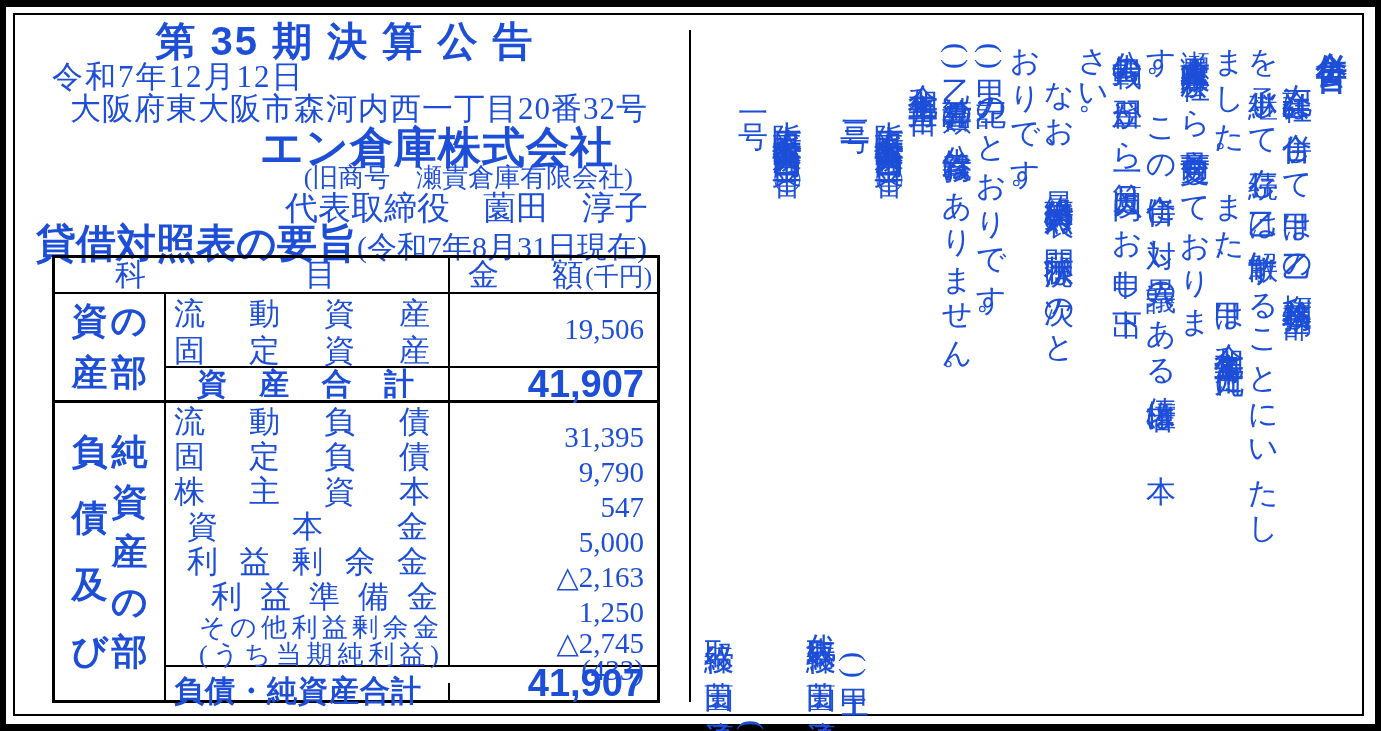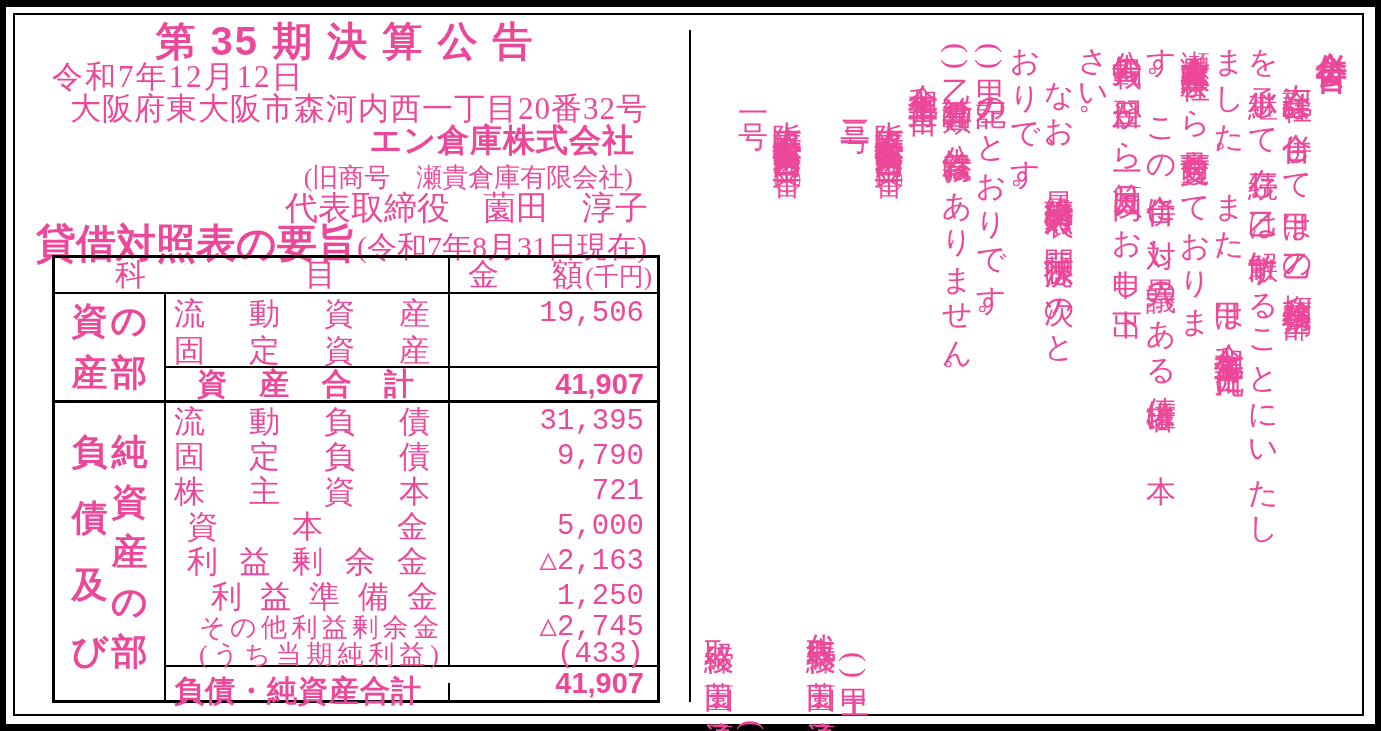--- a/index.html
+++ b/index.html
@@ -1,33 +1,33 @@
 <!DOCTYPE html>
 <html><head>
 <meta charset="utf-8">
 <style>
   html,body{margin:0;padding:0;background:#e8e8e8;}
   .page{position:relative;width:1381px;height:731px;background:#ffffff;overflow:hidden;
-        font-family:"Liberation Serif","DejaVu Serif",serif;color:#ec4899;}
+        font-family:"Liberation Serif","DejaVu Serif",serif;color:#1d4ed8;}
   .gothic{font-family:"Liberation Sans","DejaVu Sans",sans-serif;font-weight:bold;}
 
   
   .f-top{position:absolute;left:0;top:0;width:100%;height:7px;background:#000;}
   .f-bottom{position:absolute;left:0;bottom:0;width:100%;height:7px;background:#000;}
   .f-left{position:absolute;left:0;top:0;width:6px;height:100%;background:#000;}
   .f-right{position:absolute;right:0;top:0;width:6px;height:100%;background:#000;}
   .f-inner{position:absolute;left:13px;top:13px;width:1351px;height:703px;border:2px solid #000;box-sizing:border-box;}
   .center-divider{position:absolute;left:689px;top:30px;width:2px;height:672px;background:#000;}
 
   
   .ln-title{position:absolute;left:30px;top:14px;width:630px;text-align:center;
             font-size:40px;letter-spacing:2px;white-space:nowrap;}
   .ln-date{position:absolute;left:52px;top:56px;font-size:31px;letter-spacing:2px;white-space:nowrap;}
   .ln-addr{position:absolute;left:70px;top:88px;font-size:31px;letter-spacing:1px;white-space:nowrap;}
-  .ln-company{position:absolute;right:746px;top:119px;font-size:32px;letter-spacing:1px;white-space:nowrap;}
+  .ln-company{position:absolute;right:767px;top:119px;font-size:43px;letter-spacing:1px;white-space:nowrap;}
   .ln-former{position:absolute;right:748px;top:160px;font-size:26px;white-space:nowrap;}
   .ln-repr{position:absolute;right:733px;top:186px;font-size:33px;white-space:nowrap;}
   .ln-caption{position:absolute;left:36px;top:216px;font-size:30px;white-space:nowrap;}
   .ln-caption .cap-b{font-family:Liberation Serif, serif;font-weight:bold;font-size:40px;}
 
   
   .bs{position:absolute;left:52px;top:255px;width:608px;box-sizing:border-box;
       border:3px solid #000;display:grid;
       grid-template-columns:111px 284px 207px;
       grid-template-rows:36px 74px 35px 264px 33px;}
@@ -42,39 +42,39 @@
   .ah-chars{flex:1;display:flex;justify-content:space-between;margin-right:2px;}
   .ah-unit{font-size:25px;}
   .c-cat{grid-column:1;display:flex;align-items:center;justify-content:center;}
   .cat-box{display:flex;gap:3px;}
   .cat-col{display:flex;flex-direction:column;justify-content:space-between;
            font-family:"Liberation Sans","DejaVu Sans",sans-serif;font-weight:bold;
            font-size:36px;line-height:1;text-align:center;}
   .cat-box-a{height:88px;}
   .cat-box-l{height:236px;}
   .c-items{grid-column:2;padding-top:1px;font-size:31px;}
-  .c-amts{grid-column:3;padding-top:1px;font-size:29px;font-family:Liberation Mono, monospace;}
+  .c-amts{grid-column:3;padding-top:17px;font-size:29px;}
   .iline{display:flex;justify-content:space-between;align-items:center;}
   .iline.h37{height:37px;}
   .iline.h35{height:35px;}
   .iline.ind0{padding:0 18px 0 8px;}
   .iline.ind1{padding:0 20px 0 21px;}
   .iline.ind2{padding:0 10px 0 45px;}
   .iline.ind3{padding:0 9px 0 33px;}
   .iline.small{height:27px;font-size:26px;}
   .aline{text-align:right;padding-right:13px;}
   .aline.h37{line-height:37px;height:37px;}
   .aline.h35{line-height:35px;height:35px;}
   .aline.small{height:27px;line-height:27px;}
   .c-total-label{grid-column:2;display:flex;justify-content:space-between;align-items:center;
                  font-family:"Liberation Sans","DejaVu Sans",sans-serif;font-weight:bold;font-size:30px;}
   .c-total-label.spread{padding:0 34px 0 31px;}
   .c-total-label.plain{justify-content:flex-start;padding-left:8px;letter-spacing:1px;margin-top:16px;}
   .c-total-amt{display:flex;align-items:center;justify-content:flex-end;padding-right:13px;
-               font-family:"Liberation Sans","DejaVu Sans",sans-serif;font-weight:bold;font-size:29px;padding-left:28px;}
+               font-family:"Liberation Sans","DejaVu Sans",sans-serif;font-weight:bold;font-size:38px;padding-left:28px;}
 
   
   .vpanel{position:absolute;left:700px;top:27px;width:648px;height:676px;
           writing-mode:vertical-rl;text-orientation:mixed;
           font-size:30px;line-height:34px;letter-spacing:3px;}
   .vcol{height:100%;}
   .vtitle{font-weight:bold;font-size:31px;}
   .i1{padding-top:33px;}
   .i2{padding-top:70px;}
   .ih{padding-top:16px;}
@@ -233,21 +233,21 @@
           <span>期</span>
           <span>純</span>
           <span>利</span>
           <span>益</span>
           <span>)</span>
         </div>
       </div>
     <div class="c-amts b-b" id="liab-amounts">
         <div class="aline h35">31,395</div>
         <div class="aline h35">9,790</div>
-        <div class="aline h35">721</div>
+        <div class="aline h35">547</div>
         <div class="aline h35">5,000</div>
         <div class="aline h35">△2,163</div>
         <div class="aline h35">1,250</div>
         <div class="aline h35 small">△2,745</div>
         <div class="aline h35 small">(433)</div>
       </div>
 
     <div class="c-total-label plain b-r">負債・純資産合計</div>
     <div class="c-total-amt">41,907</div>
   </div>

